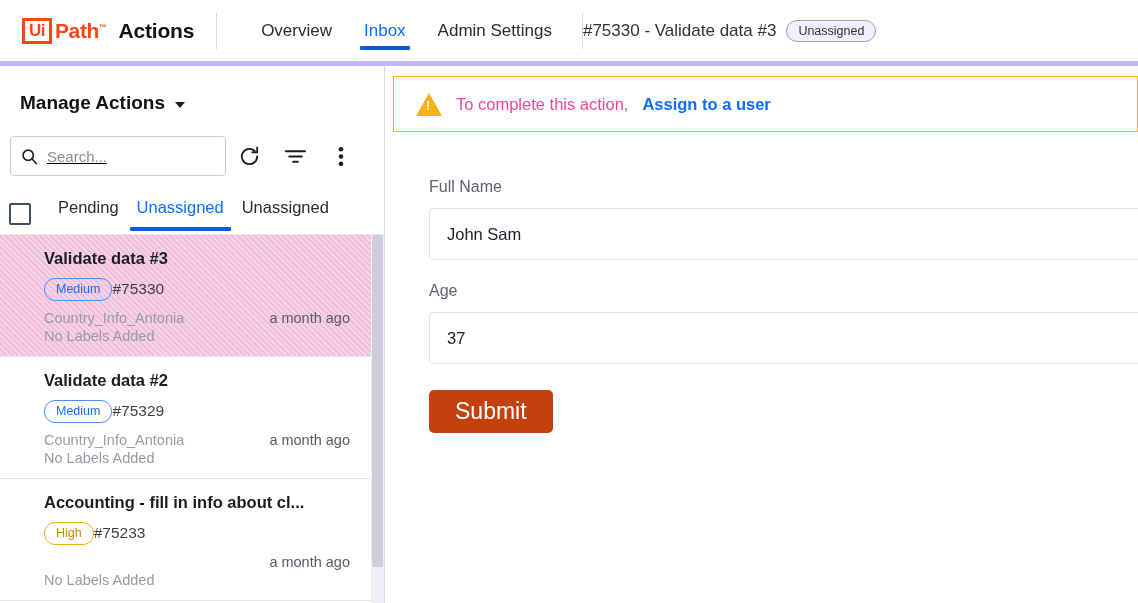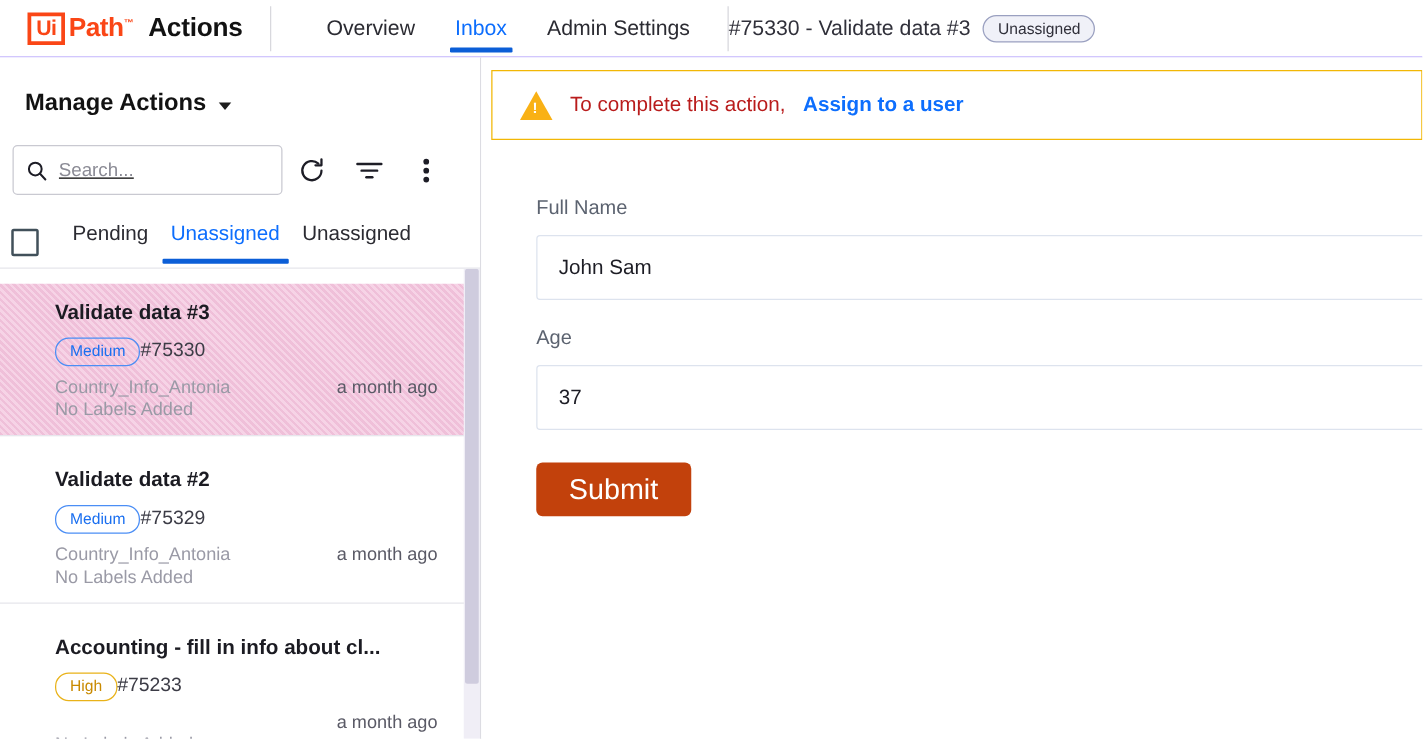--- a/index.html
+++ b/index.html
@@ -5,24 +5,24 @@
   * { box-sizing: border-box; margin: 0; padding: 0; }
   html, body {
     width: 1138px; height: 603px;
     font-family: "Liberation Sans", sans-serif;
     background: #ffffff;
     overflow: hidden;
   }
 
   
   .header {
-    height: 46px;
+    height: 66px;
     display: flex;
     align-items: center;
-    border-bottom: 1px solid #c4b5fd;
+    border-bottom: 5px solid #c4b5fd;
     position: relative;
     background: #fff;
     text-align: center;
   }
   .brand { display: flex; align-items: center; padding-left: 22px; }
   .logo-box {
     width: 30px; height: 26px;
     border: 3px solid #fa4616;
     display: flex; align-items: center; justify-content: center;
     font-size: 17px; font-weight: 700; color: #fa4616;
@@ -125,21 +125,21 @@
     height: 4px; background: #0b5ed7; border-radius: 1px;
   }
 
   .list {
     flex: 1; overflow: hidden; position: relative;
     border-top: 1px solid #e6e6ec;
   }
   .list-item {
     padding: 14px 18px 12px 44px;
     border-bottom: 1px solid #e6e6ec;
-    position: relative; cursor: pointer; background: #fff; margin-top: 12px;
+    position: relative; cursor: pointer; background: #fff;
   }
   .list-item.selected {
     background-image:
       linear-gradient(#fceef6, #fceef6),
       repeating-linear-gradient(45deg, #f6dcea 0 2px, #fdf2f8 2px 4px);
     background-blend-mode: multiply;
     background-color: #fbeef5;
   }
   .li-title {
     font-size: 16.5px; font-weight: 700; color: #1b1b22;
@@ -182,21 +182,21 @@
   }
   .warn-tri {
     width: 0; height: 0;
     border-left: 13px solid transparent; border-right: 13px solid transparent;
     border-bottom: 23px solid #f9b115; position: relative;
   }
   .warn-tri::after {
     content: "!"; position: absolute; left: -3px; top: 7px;
     font-size: 12px; font-weight: 700; color: #fff; line-height: 1;
   }
-  .warn-text { font-size: 16.5px; color: #b91c1c; }
+  .warn-text { font-size: 16.5px; color: #ec4899; }
   .warn-link { font-size: 16.5px; color: #0d6efd; font-weight: 700; cursor: pointer; }
 
   .form { padding: 46px 0 0 44px; }
   .field { margin-bottom: 22px; }
   .field-label {
     font-size: 16px; color: #5c6370; margin-bottom: 12px; display: block;
   }
   .field-input {
     width: 742px; height: 52px;
     border: 1px solid #dde3ee; border-radius: 3px;

